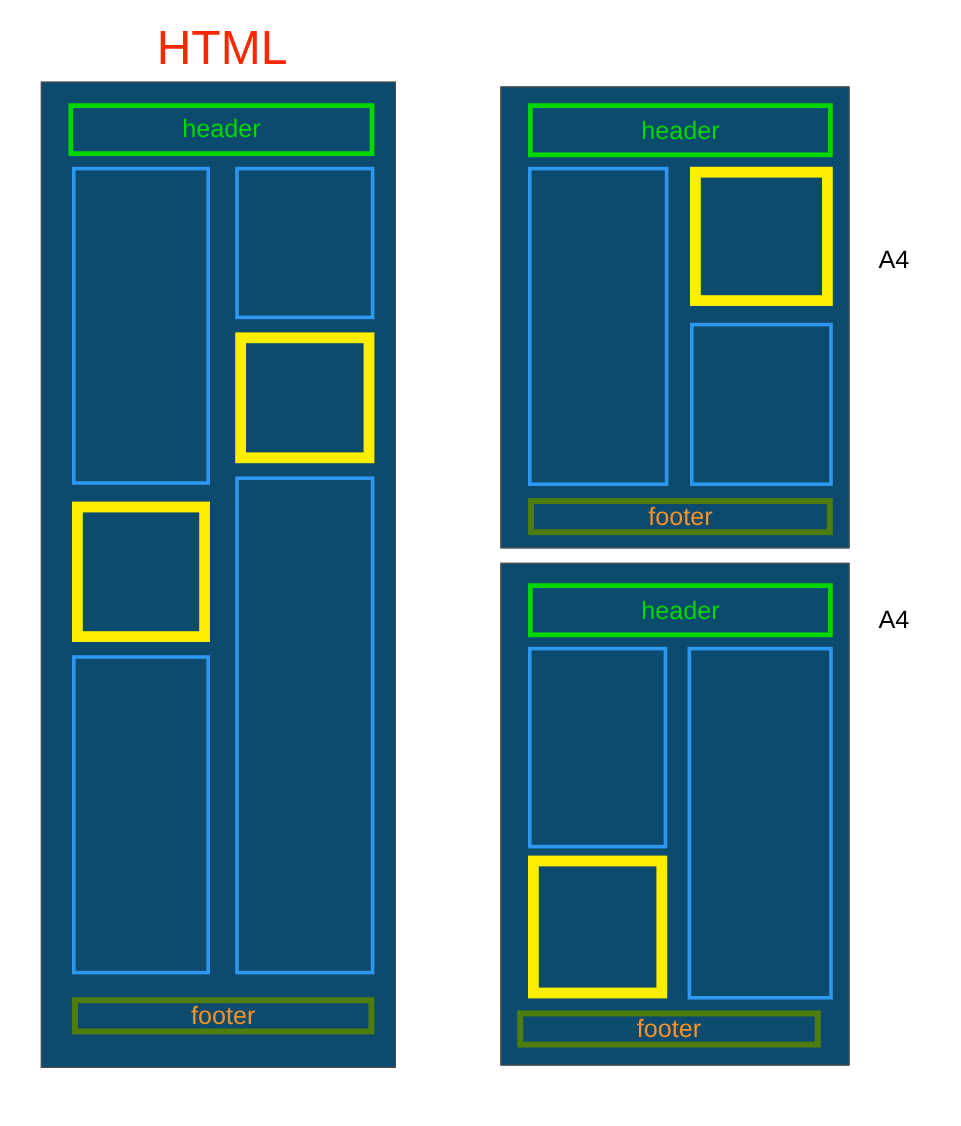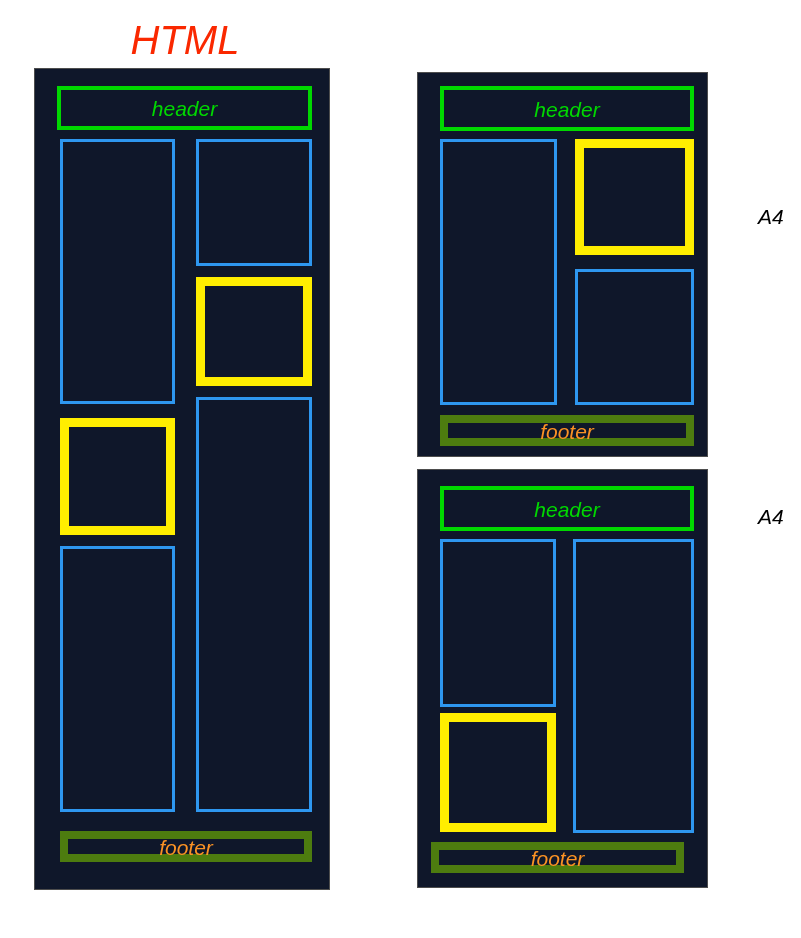--- a/index.html
+++ b/index.html
@@ -13,57 +13,56 @@
     position: relative;
     font-family: "Liberation Sans", sans-serif;
     overflow: hidden;
   }
 
   .stage {
     position: absolute;
     left: 0; top: 0;
     width: 801px;
     height: 826px;
-    font-style: italic;
   }
 
   
   .title {
     position: absolute;
     font-size: 40px;
     line-height: 40px;
     color: #fa2800;
     text-align: center;
     white-space: nowrap;
     letter-spacing: 0px;
   }
   #title-html { left: 60px; top: 20px; width: 250px; }
   #title-pdf  { left: 440px; top: 20px; width: 250px; }
 
   
   .page-frame {
     position: absolute;
     border: 1.6px solid #4d4d4d;
-    background: #0f172a;
+    background: #0c4a6e;
     box-sizing: border-box;
   }
   #page-html { left: 34px;  top: 68px;  width: 296px; height: 822px; }
   #page-pdf-1 { left: 417px; top: 72px;  width: 291px; height: 385px; }
   #page-pdf-2 { left: 417px; top: 469px; width: 291px; height: 419px; }
 
   
   .box {
     position: absolute;
     box-sizing: border-box;
     background: transparent;
   }
   .box-green  { border: 4px solid #00d800; }
   .box-blue   { border: 3px solid #2e97f0; }
   .box-yellow { border: 9px solid #ffee00; }
-  .box-orange { border: 8px solid #4d7c0f; }
+  .box-orange { border: 5px solid #4d7c0f; }
 
   .box-label {
     position: absolute;
     left: 0; right: 0;
     top: 50%;
     transform: translateY(-50%);
     text-align: center;
     font-size: 21px;
     line-height: 23px;
     white-space: nowrap;
@@ -72,21 +71,20 @@
   .label-green  { color: #00d800; }
   .label-orange { color: #fb9224; }
 
   
   .a4-label {
     position: absolute;
     font-size: 21px;
     line-height: 23px;
     color: #000000;
     white-space: nowrap;
-    margin-left: 26px;
   }
   #a4-label-1 { left: 732px; top: 205px; }
   #a4-label-2 { left: 732px; top: 505px; }
 </style>
 </head>
 <body>
 
 <div class="stage">
 
   <div class="title" id="title-html">HTML</div>

